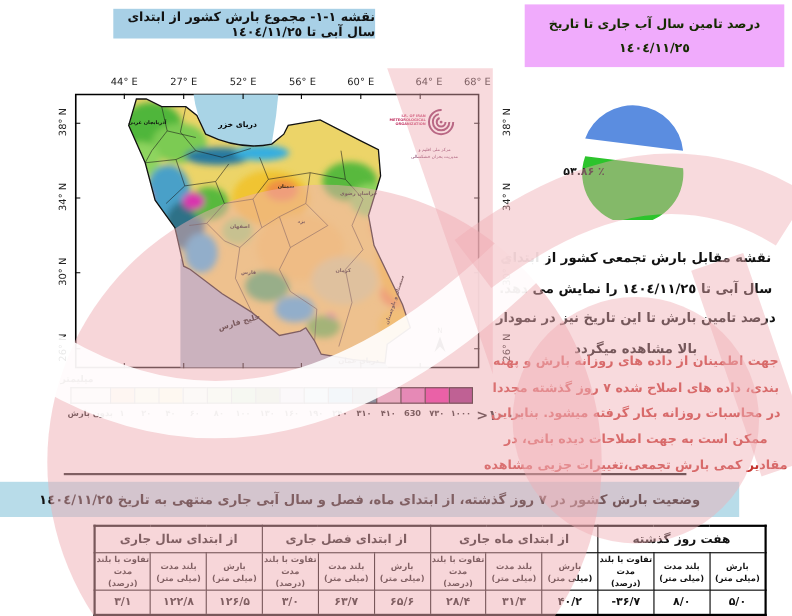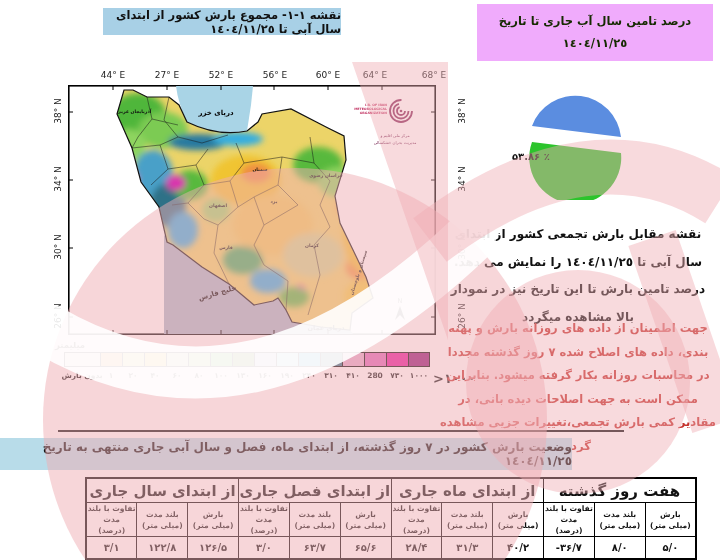--- a/index.html
+++ b/index.html
@@ -31,48 +31,48 @@
   
   #pie-svg{left:505px;top:82px}
   #pie-label{left:512px;top:151px;font-size:10px;font-weight:bold;direction:ltr}
   
   #note-1{left:440px;top:221px;width:276px;font-size:12px;font-weight:bold;direction:rtl;
           text-align:center;line-height:2.3}
   #note-2{left:440px;top:317px;width:276px;font-size:11.5px;font-weight:bold;direction:rtl;
           text-align:center;line-height:2.05;color:#c5332e}
   #divider{left:58px;top:430px;width:566px;height:2px;background:#111}
   
-  #table-title{left:0;top:438px;width:572px;height:32px;background:#b8dce9;
+  #table-title{left:0;top:438px;width:672px;height:32px;background:#b8dce9;
                display:flex;align-items:center;justify-content:center;
                font-size:12px;font-weight:bold;direction:rtl}
   #ptable-wrap{left:85px;top:477px}
   table.ptable{border-collapse:collapse;table-layout:fixed;width:612px;background:#fff}
   table.ptable th,table.ptable td{border:1px solid #000;padding:0;text-align:center;vertical-align:middle}
   table.ptable{border:2px solid #000}
-  tr.grp th{height:23px;font-size:15px;font-weight:bold}
+  tr.grp th{height:23px;font-size:11px;font-weight:bold}
   tr.sub th{height:32px;font-size:7.6px;font-weight:bold;white-space:pre-line;line-height:1.45}
   tr.vals td{height:21px;font-size:10px;font-weight:bold;direction:ltr}
   
   #watermark{left:0;top:0;pointer-events:none;z-index:99}
 </style>
 </head>
 <body>
 
 <div class="abs" id="map-title">نقشه ۱-۱- مجموع بارش کشور از ابتدای سال آبی تا  ١٤٠٤/١١/٢٥</div>
 <div class="abs" id="percent-box">
   <div>درصد تامین سال آب جاری تا تاریخ</div>
   <div>١٤٠٤/١١/٢٥</div>
 </div>
 
 <div class="abs xt" style="left:91px">44° E</div>
 <div class="abs xt" style="left:145px">27° E</div>
 <div class="abs xt" style="left:199px">52° E</div>
 <div class="abs xt" style="left:253px">56° E</div>
 <div class="abs xt" style="left:306px">60° E</div>
-<div class="abs xt" style="left:353px">64° E</div>
+<div class="abs xt" style="left:368px">64° E</div>
 <div class="abs xt" style="left:412px">68° E</div>
 
 <div class="abs yt" style="left:36px;top:106px">38° N</div>
 <div class="abs yt" style="left:36px;top:174px">34° N</div>
 <div class="abs yt" style="left:36px;top:242px">30° N</div>
 <div class="abs yt" style="left:36px;top:311px">26° N</div>
 <div class="abs yt" style="left:440px;top:106px">38° N</div>
 <div class="abs yt" style="left:440px;top:174px">34° N</div>
 <div class="abs yt" style="left:440px;top:242px">30° N</div>
 <div class="abs yt" style="left:440px;top:311px">26° N</div>
@@ -244,21 +244,21 @@
   <div class="lg-col">
       <div class="lg-sw" style="background-color: rgb(46, 113, 135);"></div>
       <div class="lg-lb">۳۱۰</div>
     </div>
   <div class="lg-col">
       <div class="lg-sw" style="background-color: rgb(227, 168, 205);"></div>
       <div class="lg-lb">۴۱۰</div>
     </div>
   <div class="lg-col">
       <div class="lg-sw" style="background-color: rgb(221, 101, 184);"></div>
-      <div class="lg-lb">280</div>
+      <div class="lg-lb">630</div>
     </div>
   <div class="lg-col">
       <div class="lg-sw" style="background-color: rgb(229, 20, 155);"></div>
       <div class="lg-lb">۷۳۰</div>
     </div>
   <div class="lg-col">
       <div class="lg-sw" style="background-color: rgb(142, 20, 116);"></div>
       <div class="lg-lb">۱۰۰۰</div>
     </div>
 </div>

